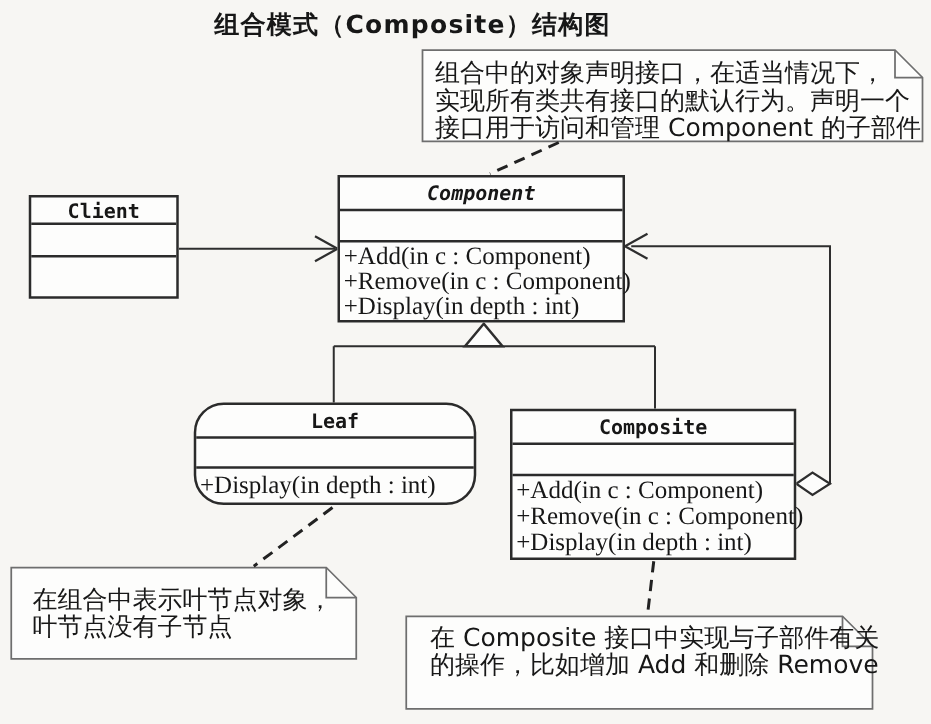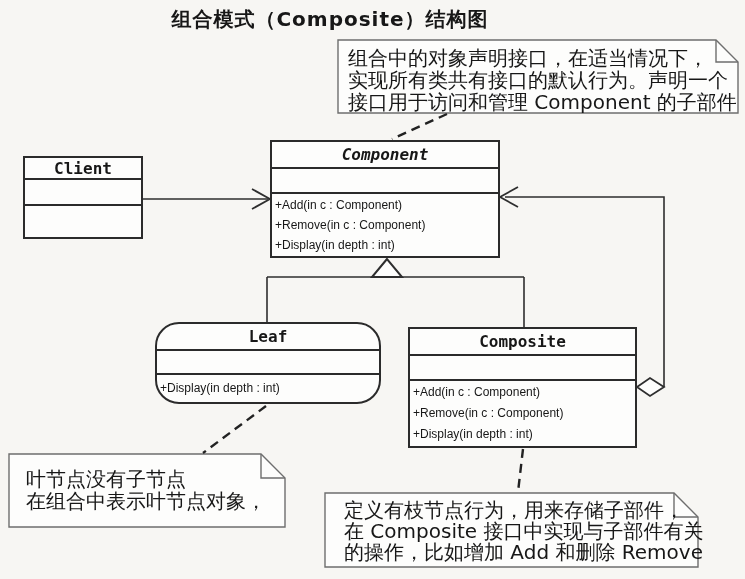--- a/index.html
+++ b/index.html
@@ -27,22 +27,22 @@
   }
   .cls-title{
     font-family:"DejaVu Sans Mono","Liberation Mono",monospace;
     font-weight:bold;font-size:16px;text-align:center;
     display:flex;align-items:center;justify-content:center;
     box-sizing:border-box;
   }
   .abstract .cls-title{font-style:italic;}
   .cls-sec{border-top:2px solid #2b2b2b;box-sizing:border-box;}
   .cls-methods{
-    font-family:Liberation Sans, sans-serif;
-    font-size:12px;padding:1px 3px;flex:1;
+    font-family:Liberation Serif, serif;
+    font-size:20px;padding:1px 3px;flex:1;
   }
   .cls-methods .m{line-height:20px;white-space:nowrap;}
 
   #cls-client{left:23px;top:156px;width:120px;height:83px;}
   #cls-client .cls-title{height:20px;}
   #cls-client .sec1{height:26px;}
   #cls-client .sec2{flex:1;}
 
   #cls-component{left:270px;top:140px;width:230px;height:118px;}
   #cls-component .cls-title{height:27px;}
@@ -146,23 +146,22 @@
     </div>
   </div>
 
   <div class="note-text" id="note-component-text">
     <div>组合中的对象声明接口，在适当情况下，</div>
     <div>实现所有类共有接口的默认行为。声明一个</div>
     <div>接口用于访问和管理 Component 的子部件</div>
   </div>
 
   <div class="note-text" id="note-leaf-text">
+    <div>在组合中表示叶节点对象，</div>
     <div>叶节点没有子节点</div>
-    <div>在组合中表示叶节点对象，</div>
   </div>
 
   <div class="note-text" id="note-composite-text">
-    <div>定义有枝节点行为，用来存储子部件，</div>
     <div>在 Composite 接口中实现与子部件有关</div>
     <div>的操作，比如增加 Add 和删除 Remove</div>
   </div>
 
 </div>
 
 </body></html>

